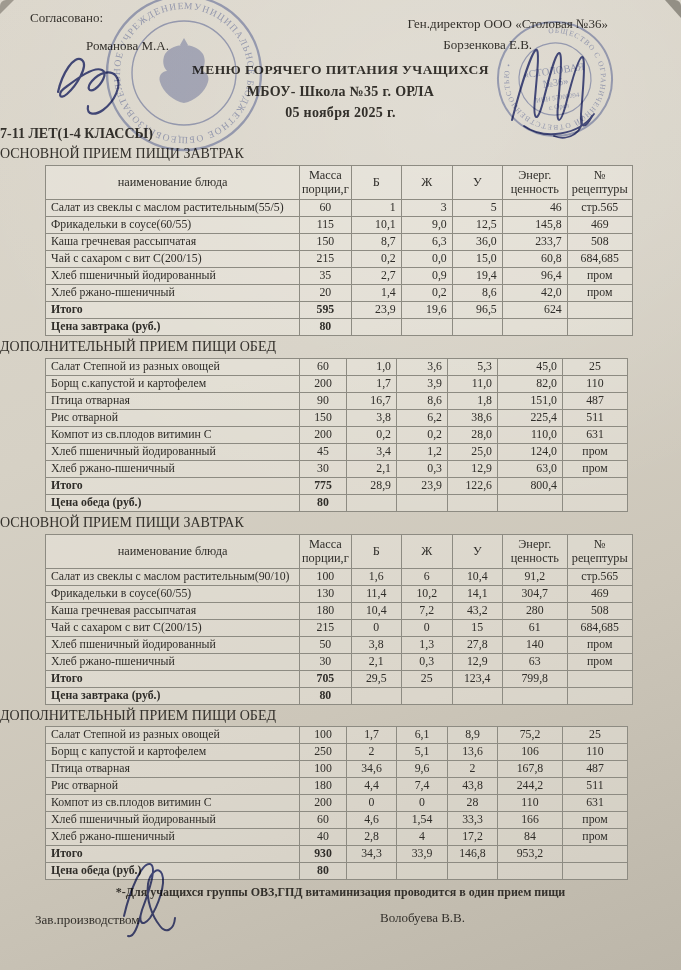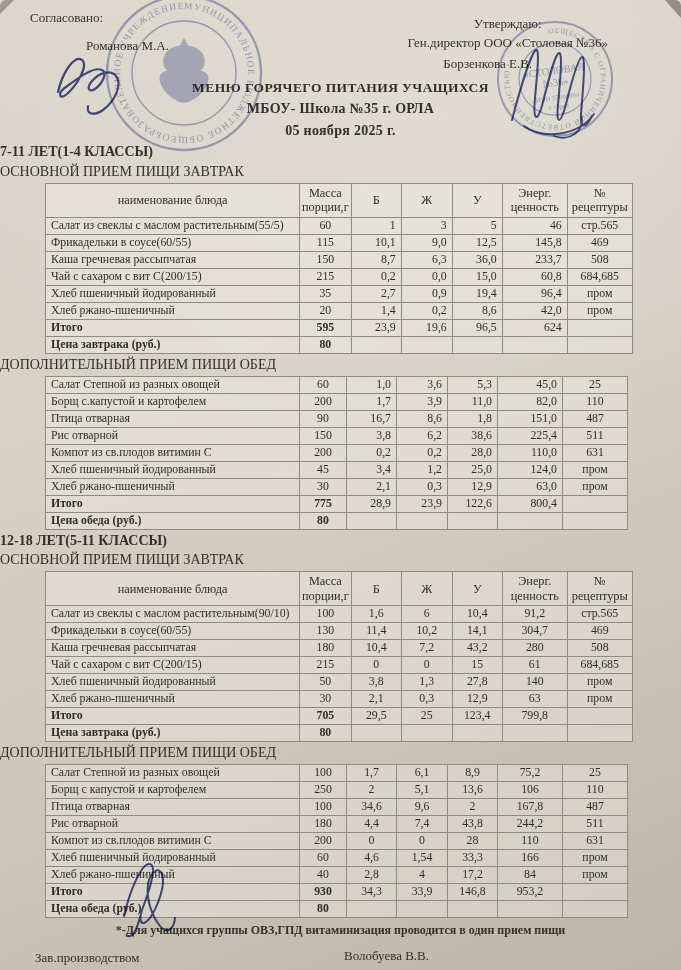--- a/index.html
+++ b/index.html
@@ -41,21 +41,21 @@
   td.c1,td.c6{text-align:center;}
   .num-right td.c2,.num-right td.c3,.num-right td.c4,.num-right td.c5{text-align:right;}
   .num-center td.c2,.num-center td.c3,.num-center td.c4,.num-center td.c5{text-align:center;}
   tr.total-row td.c0,tr.total-row td.c1{font-weight:bold;}
   tr.price-row td{font-weight:bold;}
 
   
   .footnote{text-align:center;font-weight:bold;font-size:12px;margin-top:5px;}
   .manager-row{position:relative;height:48px;margin-top:6px;font-size:13px;}
   .manager-label{position:absolute;left:35px;top:6px;}
-  .manager-name{position:absolute;left:344px;top:4px;}
+  .manager-name{position:absolute;left:380px;top:4px;}
 
   
   .stamp,.signature{position:absolute;z-index:3;pointer-events:none;mix-blend-mode:multiply;}
   .stamp{color:#5767ac;opacity:.5;}
   .signature{color:#2b357e;opacity:.85;}
 </style>
 </head>
 <body>
 
 <div class="photo">
@@ -63,21 +63,20 @@
   <div class="corner corner-tl"></div>
   <div class="corner corner-tr"></div>
 
   <div class="content">
     <div class="sig-header">
       <div class="agreed-block">
         <div>Согласовано:</div>
         <div class="agreed-name">Романова М.А.</div>
       </div>
       <div class="approved-block">
-        <div>Утверждаю:</div>
         <div>Ген.директор  ООО «Столовая №36»</div>
         <div class="approved-name">Борзенкова Е.В.</div>
       </div>
     </div>
 
     <div class="titles">
       <div class="doc-title">МЕНЮ ГОРЯЧЕГО ПИТАНИЯ УЧАЩИХСЯ</div>
       <div class="doc-subtitle">МБОУ- Школа №35 г. ОРЛА</div>
       <div class="doc-date">05 ноября 2025 г.</div>
     </div>
@@ -274,21 +273,20 @@
                 <td class="c2"></td>
                 <td class="c3"></td>
                 <td class="c4"></td>
                 <td class="c5"></td>
                 <td class="c6"></td>
               </tr>
             </tbody>
           </table>
         </div>
         <div class="section">
-          <div class="section-heading bold">12-18 ЛЕТ(5-11 КЛАССЫ)</div>
           <div class="section-heading">ОСНОВНОЙ ПРИЕМ ПИЩИ ЗАВТРАК</div>
           <table class="menu-table num-center">
             <colgroup>
               <col style="width: 254px;">
               <col style="width: 47px;">
               <col style="width: 50px;">
               <col style="width: 51px;">
               <col style="width: 50px;">
               <col style="width: 65px;">
               <col style="width: 65px;">

